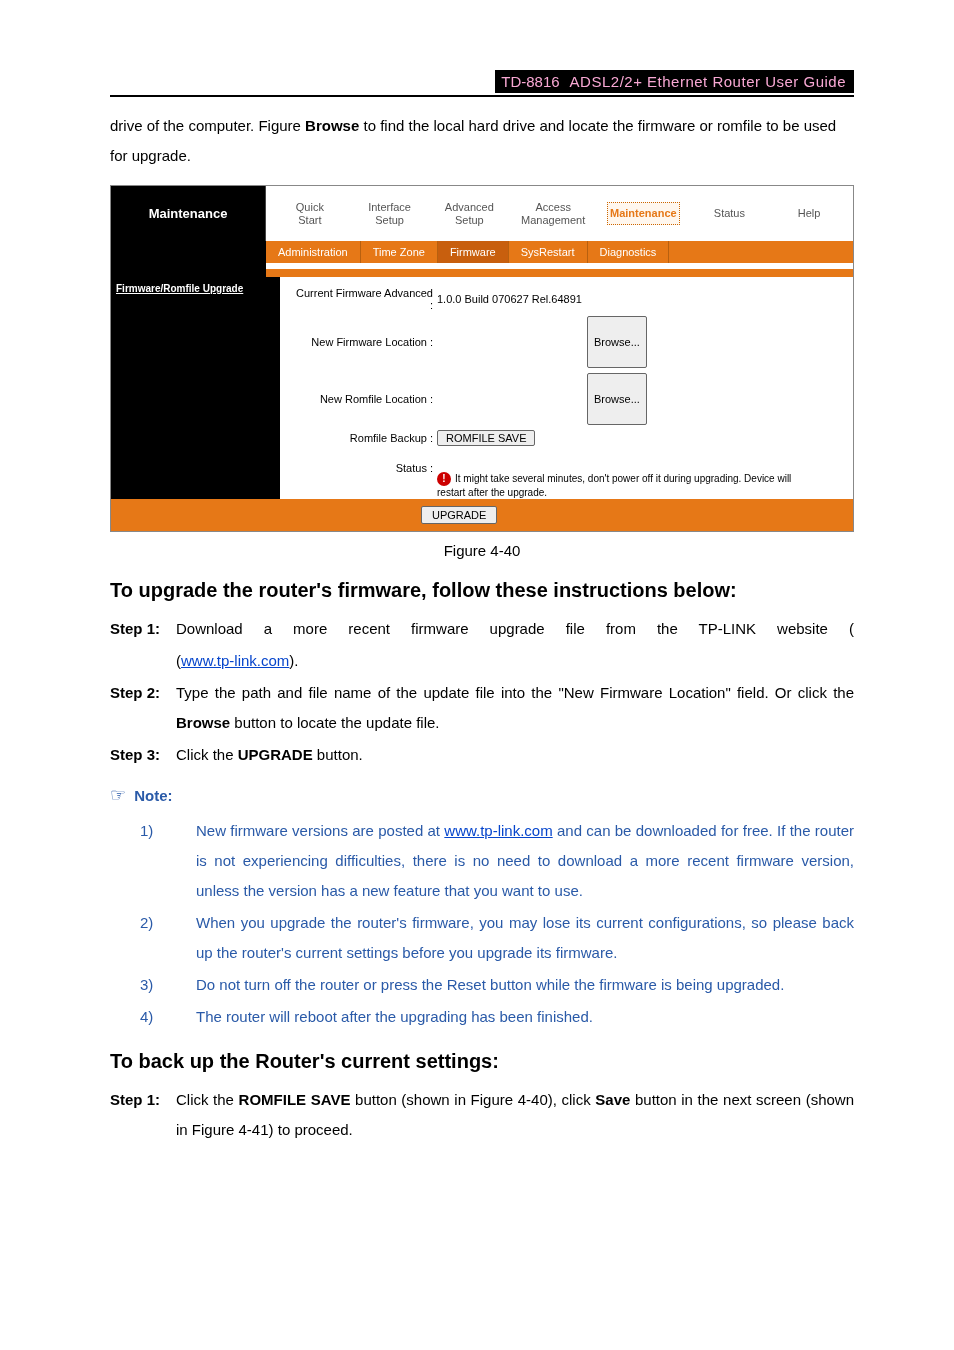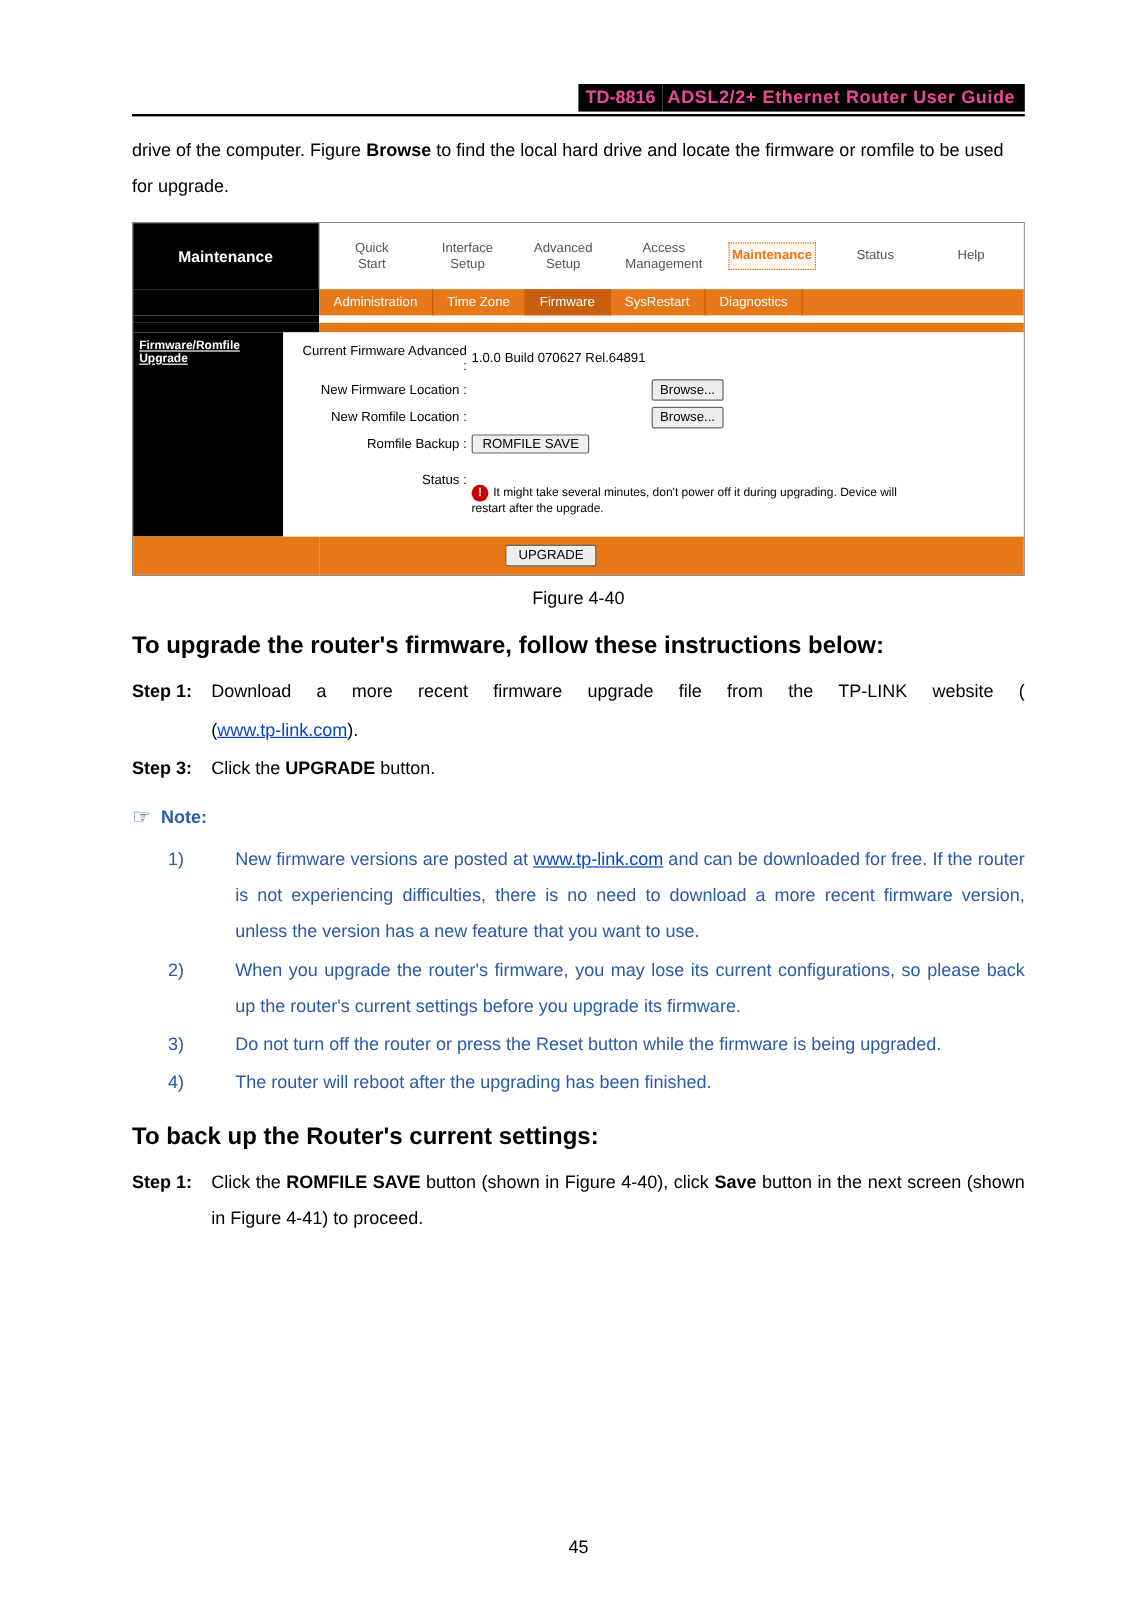--- a/index.html
+++ b/index.html
@@ -15,22 +15,22 @@
       padding: 70px 100px 0 110px;
     }
     .header-bar {
       border-bottom: 2px solid #000;
       padding-bottom: 2px;
       margin-bottom: 14px;
     }
     .header-inner {
       text-align: right;
       font-size: 15px;
-      font-weight: bold;
-      color: #ec4899;
+      font-weight: normal;
+      color: #f9a8d4;
     }
     .header-inner .model {
       background: #000;
       padding: 3px 6px;
       display: inline-block;
     }
     .header-inner .title {
       background: #000;
       padding: 3px 8px 3px 4px;
       display: inline-block;
@@ -115,21 +115,21 @@
     .rui-band-right { flex:1; background:#e67817; height:8px; }
     .rui-gap-row { display:flex; }
     .rui-gap-left { width:155px; background:#000; }
     .rui-gap-right { flex:1; background:#fff; height:6px; }
     
     .rui-body {
       display: flex;
       min-height: 170px;
     }
     .rui-sidebar {
-      width: 125px;
+      width: 169px;
       background: #000;
       color: #fff;
     }
     .rui-sidebar-link {
       font-size: 10px;
       font-weight: bold;
       color: #fff;
       padding: 6px 5px;
       text-decoration: underline;
     }
@@ -150,21 +150,21 @@
       text-align: right;
       padding-right: 4px;
       font-size: 11px;
     }
     .rui-form-value { font-size: 11px; }
     .rui-browse {
       font-family: Arial;
       font-size: 11px;
       border: 1px solid #666;
       background: #eee;
-      padding: 2px 6px;
+      padding: 19px 6px;
       border-radius: 2px;
       margin-left: 150px;
     }
     .rui-romfile-save {
       font-family: Arial;
       font-size: 11px;
       border: 1px solid #666;
       background: #eee;
       padding: 1px 8px;
       border-radius: 2px;
@@ -371,20 +371,24 @@
     <div class="step-label">Step 1:</div>
     <div class="step-body" style="text-align-last:justify;">
       <span>Download a more recent firmware upgrade file from the TP-LINK website (</span>
     </div>
   </div>
   <div class="step-row">
     <div class="step-label"></div>
     <div class="step-body">(<a class="link">www.tp-link.com</a>).</div>
   </div>
   <div class="step-row">
+    <div class="step-label">Step 2:</div>
+    <div class="step-body"><span>Type the path and file name of the update file into the "New Firmware Location" field. Or click the </span><strong>Browse</strong><span> button to locate the update file.</span></div>
+  </div>
+  <div class="step-row">
     <div class="step-label">Step 3:</div>
     <div class="step-body"><span>Click the </span><strong>UPGRADE</strong><span> button.</span></div>
   </div>
 
   <div class="note-heading">
     <span class="note-icon">☞</span>
     <span class="note-label">Note:</span>
   </div>
   <div class="note-list">
     <div class="note-item">

